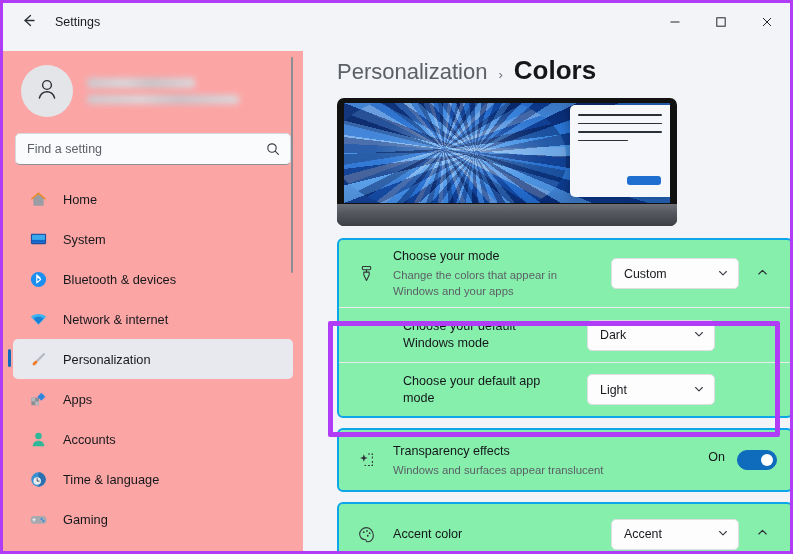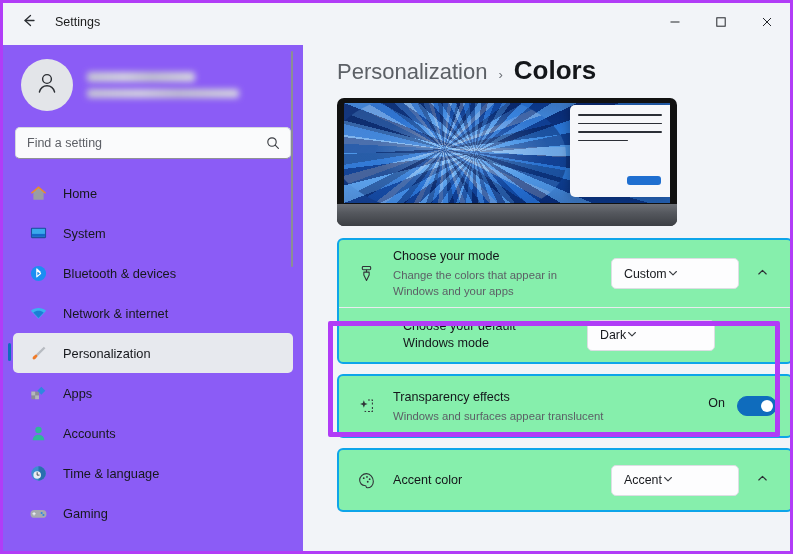--- a/index.html
+++ b/index.html
@@ -36,22 +36,22 @@
   }
   .wincontrols { margin-left: auto; display: flex; height: 38px; }
   .wc {
     width: 46px; height: 38px;
     display: flex; align-items: center; justify-content: center;
     cursor: pointer;
   }
 
   
   .sidebar {
-    position: absolute; left: 0; top: 42px; bottom: 0; width: 300px;
-    background: #8b5cf6;
+    position: absolute; left: 0; top: 48px; bottom: 0; width: 300px;
+    background: #fca5a5;
     z-index: 20;
   }
   .profile {
     display: flex; align-items: center;
     padding: 14px 0 0 18px;
   }
   .avatar {
     width: 52px; height: 52px; border-radius: 50%;
     background: #e3e5e9;
     display: flex; align-items: center; justify-content: center;
@@ -198,21 +198,21 @@
   }
   .row-text { flex: 1; margin-left: 14px; min-width: 0; }
   .row-title { font-size: 12.6px; color: #14161a; line-height: 1.35; }
   .row-sub { font-size: 11.3px; color: #5c6066; line-height: 1.42; margin-top: 2px; }
 
   .dropdown {
     height: 31px; min-width: 128px;
     background: #fdfdfe;
     border: 1px solid #dcdee3;
     border-radius: 5px;
-    display: flex; align-items: center; 
+    display: flex; align-items: center; justify-content: space-between;
     padding: 0 9px 0 12px;
     cursor: pointer; margin-left: 10px;
     flex: 0 0 auto;
   }
   .dd-value { font-size: 12.4px; color: #17191d; }
   .expander {
     width: 30px; height: 30px; margin-left: 8px;
     display: flex; align-items: center; justify-content: center;
     border-radius: 4px; cursor: pointer; flex: 0 0 30px;
   }
@@ -481,20 +481,34 @@
               <span class="dd-value">Dark</span>
               <span>
                 <svg width="12" height="12" viewBox="0 0 12 12" fill="none">
                     <path d="M2.6 4.5L6 7.8l3.4-3.3" stroke="#3b3e43" stroke-width="1.1" stroke-linecap="round" stroke-linejoin="round"></path>
                   </svg>
               </span>
             </div>
             <div class="expander"></div>
           </div>
 
+          <div class="subrow">
+            <div class="row-text">
+              <div class="row-title">Choose your default app mode</div>
+            </div>
+            <div class="dropdown">
+              <span class="dd-value">Light</span>
+              <span>
+                <svg width="12" height="12" viewBox="0 0 12 12" fill="none">
+                    <path d="M2.6 4.5L6 7.8l3.4-3.3" stroke="#3b3e43" stroke-width="1.1" stroke-linecap="round" stroke-linejoin="round"></path>
+                  </svg>
+              </span>
+            </div>
+            <div class="expander"></div>
+          </div>
         </div>
       </div>
 
       <div class="card">
         <div class="row">
           <span class="row-icon">
             <svg width="19" height="19" viewBox="0 0 20 20" fill="none">
               <path d="M7.2 3.4l1.1 2.9 2.9 1.1-2.9 1.1-1.1 2.9-1.1-2.9L3.2 7.4l2.9-1.1z" fill="#303338"></path>
               <path d="M11.6 3.2h4.6v4.6" stroke="#303338" stroke-width="1.1" stroke-dasharray="2 1.6" fill="none"></path>
               <path d="M16.2 10.6v4.6h-4.6" stroke="#303338" stroke-width="1.1" stroke-dasharray="2 1.6" fill="none"></path>

